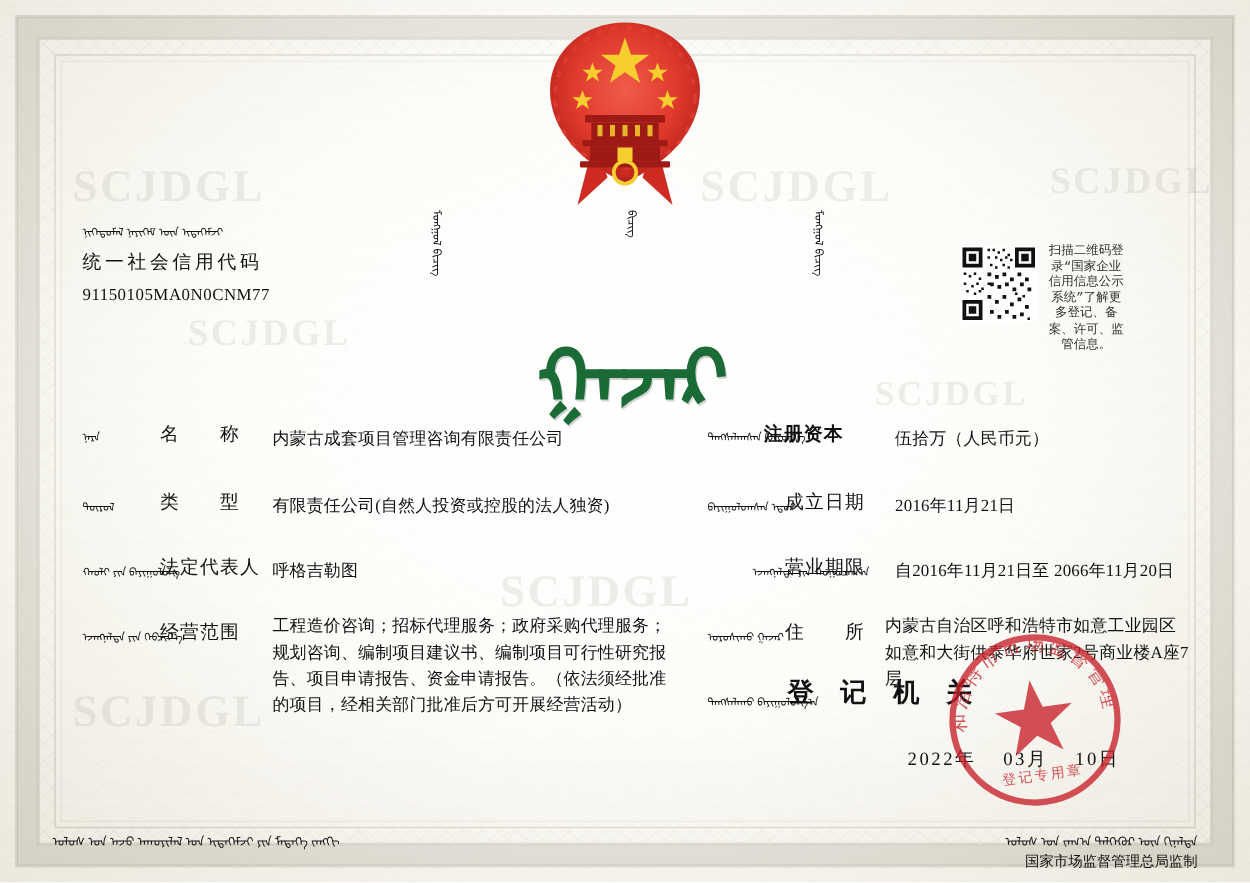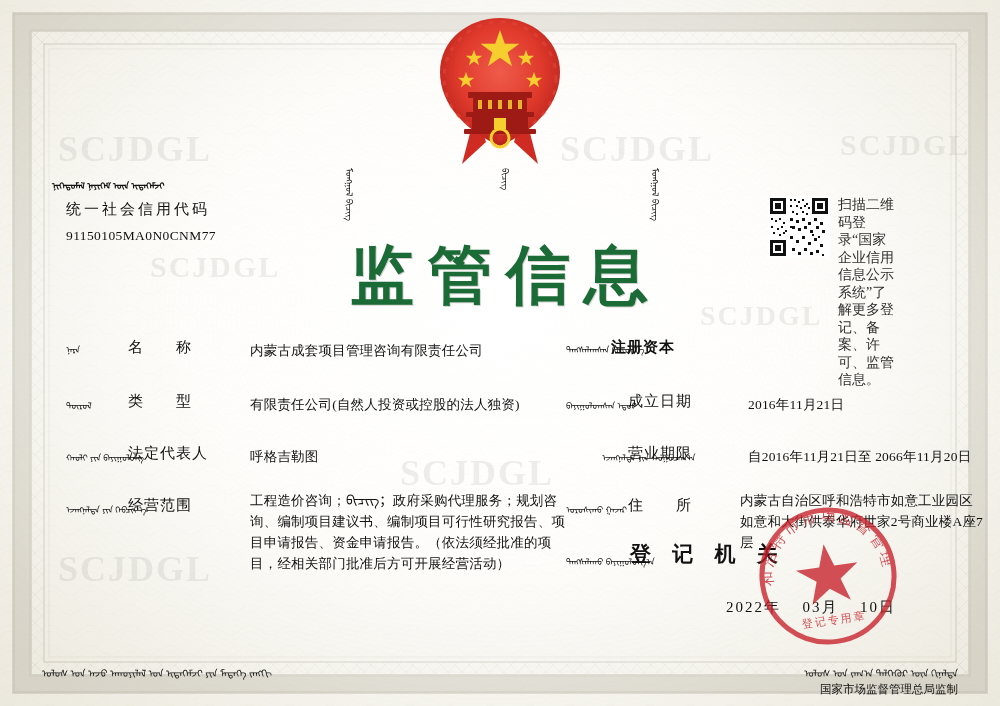--- a/index.html
+++ b/index.html
@@ -50,25 +50,26 @@
     left: 768px;
     top: 196px;
     width: 62px;
     height: 62px;
   }
   .qr-text {
     position: absolute;
     left: 838px;
     top: 196px;
     width: 62px;
-    font-family: Liberation Serif, serif;
-    font-size: 14px;
+    font-family: Liberation Mono, monospace;
+    font-size: 10px;
     line-height: 1.25;
     color: #2f2f2f;
     letter-spacing: 0px;
+    text-align: center;
   }
   
   .mong {
     position: absolute;
     font-family: "Liberation Serif", serif;
     color: #111;
     user-select: none;
   }
   .mong-v {
     writing-mode: vertical-lr;
@@ -120,21 +121,20 @@
   }
   .f-label {
     font-size: 15px;
     letter-spacing: 1px;
     white-space: nowrap;
   }
   .f-value {
     font-size: 13.5px;
     line-height: 21px;
     letter-spacing: 0.2px;
-    margin-left: 32px;
   }
 
   .reg-org {
     position: absolute;
     left: 630px;
     top: 540px;
     font-size: 21px;
     font-weight: bold;
     letter-spacing: 8px;
     color: #111;
@@ -282,26 +282,26 @@
     </g>
 
     <circle cx="68" cy="124" r="9" fill="none" stroke="#f6cf2f" stroke-width="3"></circle>
     <circle cx="68" cy="124" r="3" fill="#cf2b23"></circle>
   </svg>
 
   <div class="mong mong-v" style="left:344px; top:168px; height:56px;">ᠮᠣᠩᠭᠣᠯ ᠪᠢᠴᠢᠭ</div>
   <div class="mong mong-v" style="left:500px; top:168px; height:40px;">ᠪᠢᠴᠢᠭ</div>
   <div class="mong mong-v" style="left:650px; top:168px; height:56px;">ᠮᠣᠩᠭᠣᠯ ᠪᠢᠴᠢᠭ</div>
 
-  <div class="mong mong-h" style="left:52px; top:176px;font-weight:bold;">ᠨᠢᠭᠡᠳᠦᠮᠡᠯ ᠨᠡᠶᠢᠭᠡᠮ ᠦᠨ ᠢᠲᠡᠭᠡᠮᠵᠢ</div>
+  <div class="mong mong-h" style="left:66px; top:176px;">ᠨᠢᠭᠡᠳᠦᠮᠡᠯ ᠨᠡᠶᠢᠭᠡᠮ ᠦᠨ ᠢᠲᠡᠭᠡᠮᠵᠢ</div>
 
   <div class="code-label">统一社会信用代码</div>
   <div class="code-value">91150105MA0N0CNM77</div>
 
-  <div class="big-title">监管信息</div>
+  <div class="big-title">ᠭᠠᠵᠠᠷ</div>
 
   <svg class="qr-box" viewBox="0 0 62 62" xmlns="http://www.w3.org/2000/svg">
     <rect width="62" height="62" fill="#ffffff"></rect>
     <g fill="#111">
       <rect x="2" y="2" width="16" height="16"></rect>
         <rect x="5" y="5" width="10" height="10" fill="#fff"></rect>
         <rect x="7" y="7" width="6" height="6"></rect>
       <rect x="44" y="2" width="16" height="16"></rect>
         <rect x="47" y="5" width="10" height="10" fill="#fff"></rect>
         <rect x="49" y="7" width="6" height="6"></rect>
@@ -371,24 +371,25 @@
   <div class="mong mong-h" style="left:66px; top:396px;">ᠲᠥᠷᠥᠯ</div>
   <div class="field f-label" style="left:128px; top:392px;">类　　型</div>
   <div class="field f-value" style="left:218px; top:394px; width:330px;">有限责任公司(自然人投资或控股的法人独资)</div>
 
   <div class="mong mong-h" style="left:66px; top:448px;">ᠬᠠᠤᠯᠢ ᠶᠢᠨ ᠪᠠᠶᠢᠭᠤᠯᠤᠯᠭ</div>
   <div class="field f-label" style="left:128px; top:444px;">法定代表人</div>
   <div class="field f-value" style="left:218px; top:446px; width:330px;">呼格吉勒图</div>
 
   <div class="mong mong-h" style="left:66px; top:500px;">ᠡᠵᠡᠩᠨᠡᠯᠲᠡ ᠶᠢᠨ ᠬᠡᠪᠴᠢᠶ᠎ᠡ</div>
   <div class="field f-label" style="left:128px; top:496px;">经营范围</div>
-  <div class="field f-value" style="left:218px; top:490px; width:318px;">工程造价咨询；ᠪᠢᠴᠢᠭ；政府采购代理服务；规划咨询、编制项目建议书、编制项目可行性研究报告、项目申请报告、资金申请报告。（依法须经批准的项目，经相关部门批准后方可开展经营活动）</div>
+  <div class="field f-value" style="left:218px; top:490px; width:318px;">工程造价咨询；招标代理服务；政府采购代理服务；规划咨询、编制项目建议书、编制项目可行性研究报告、项目申请报告、资金申请报告。（依法须经批准的项目，经相关部门批准后方可开展经营活动）</div>
 
   <div class="mong mong-h" style="left:566px; top:340px;">ᠳᠠᠩᠰᠠᠯᠠᠭᠰᠠᠨ ᠬᠥᠷᠥᠩᠭᠡ</div>
   <div class="field f-label" style="left:611px; top:338px;font-weight:bold;">注册资本</div>
+  <div class="field f-value" style="left:716px; top:340px; width:230px;">伍拾万（人民币元）</div>
 
   <div class="mong mong-h" style="left:566px; top:396px;">ᠪᠠᠶᠢᠭᠤᠯᠤᠭᠰᠠᠨ ᠡᠳᠦᠷ</div>
   <div class="field f-label" style="left:628px; top:392px;">成立日期</div>
   <div class="field f-value" style="left:716px; top:394px; width:230px;">2016年11月21日</div>
 
   <div class="mong mong-h" style="left:566px; top:448px;margin-left:36px;">ᠡᠵᠡᠩᠨᠡᠯᠲᠡ ᠶᠢᠨ ᠬᠤᠭᠤᠴᠠᠭ᠎ᠠ</div>
   <div class="field f-label" style="left:628px; top:444px;">营业期限</div>
   <div class="field f-value" style="left:716px; top:446px; width:246px;">自2016年11月21日至 2066年11月20日</div>
 
   <div class="mong mong-h" style="left:566px; top:500px;text-align:center;">ᠣᠷᠣᠰᠢᠬᠤ ᠭᠠᠵᠠᠷ</div>

